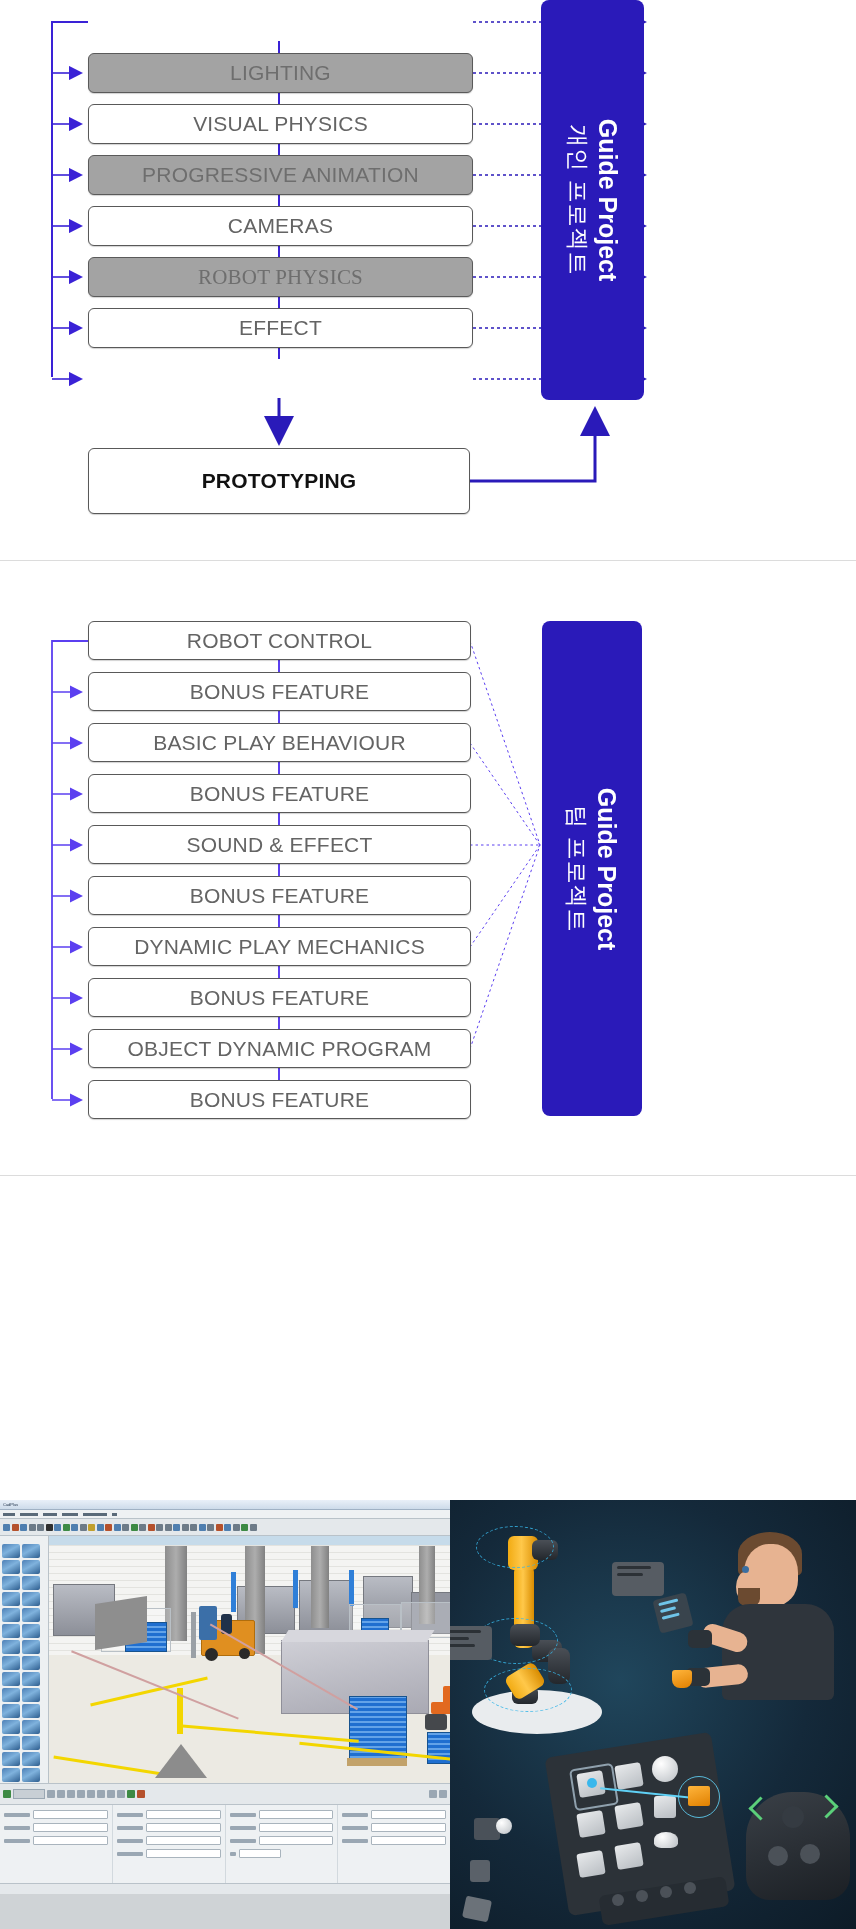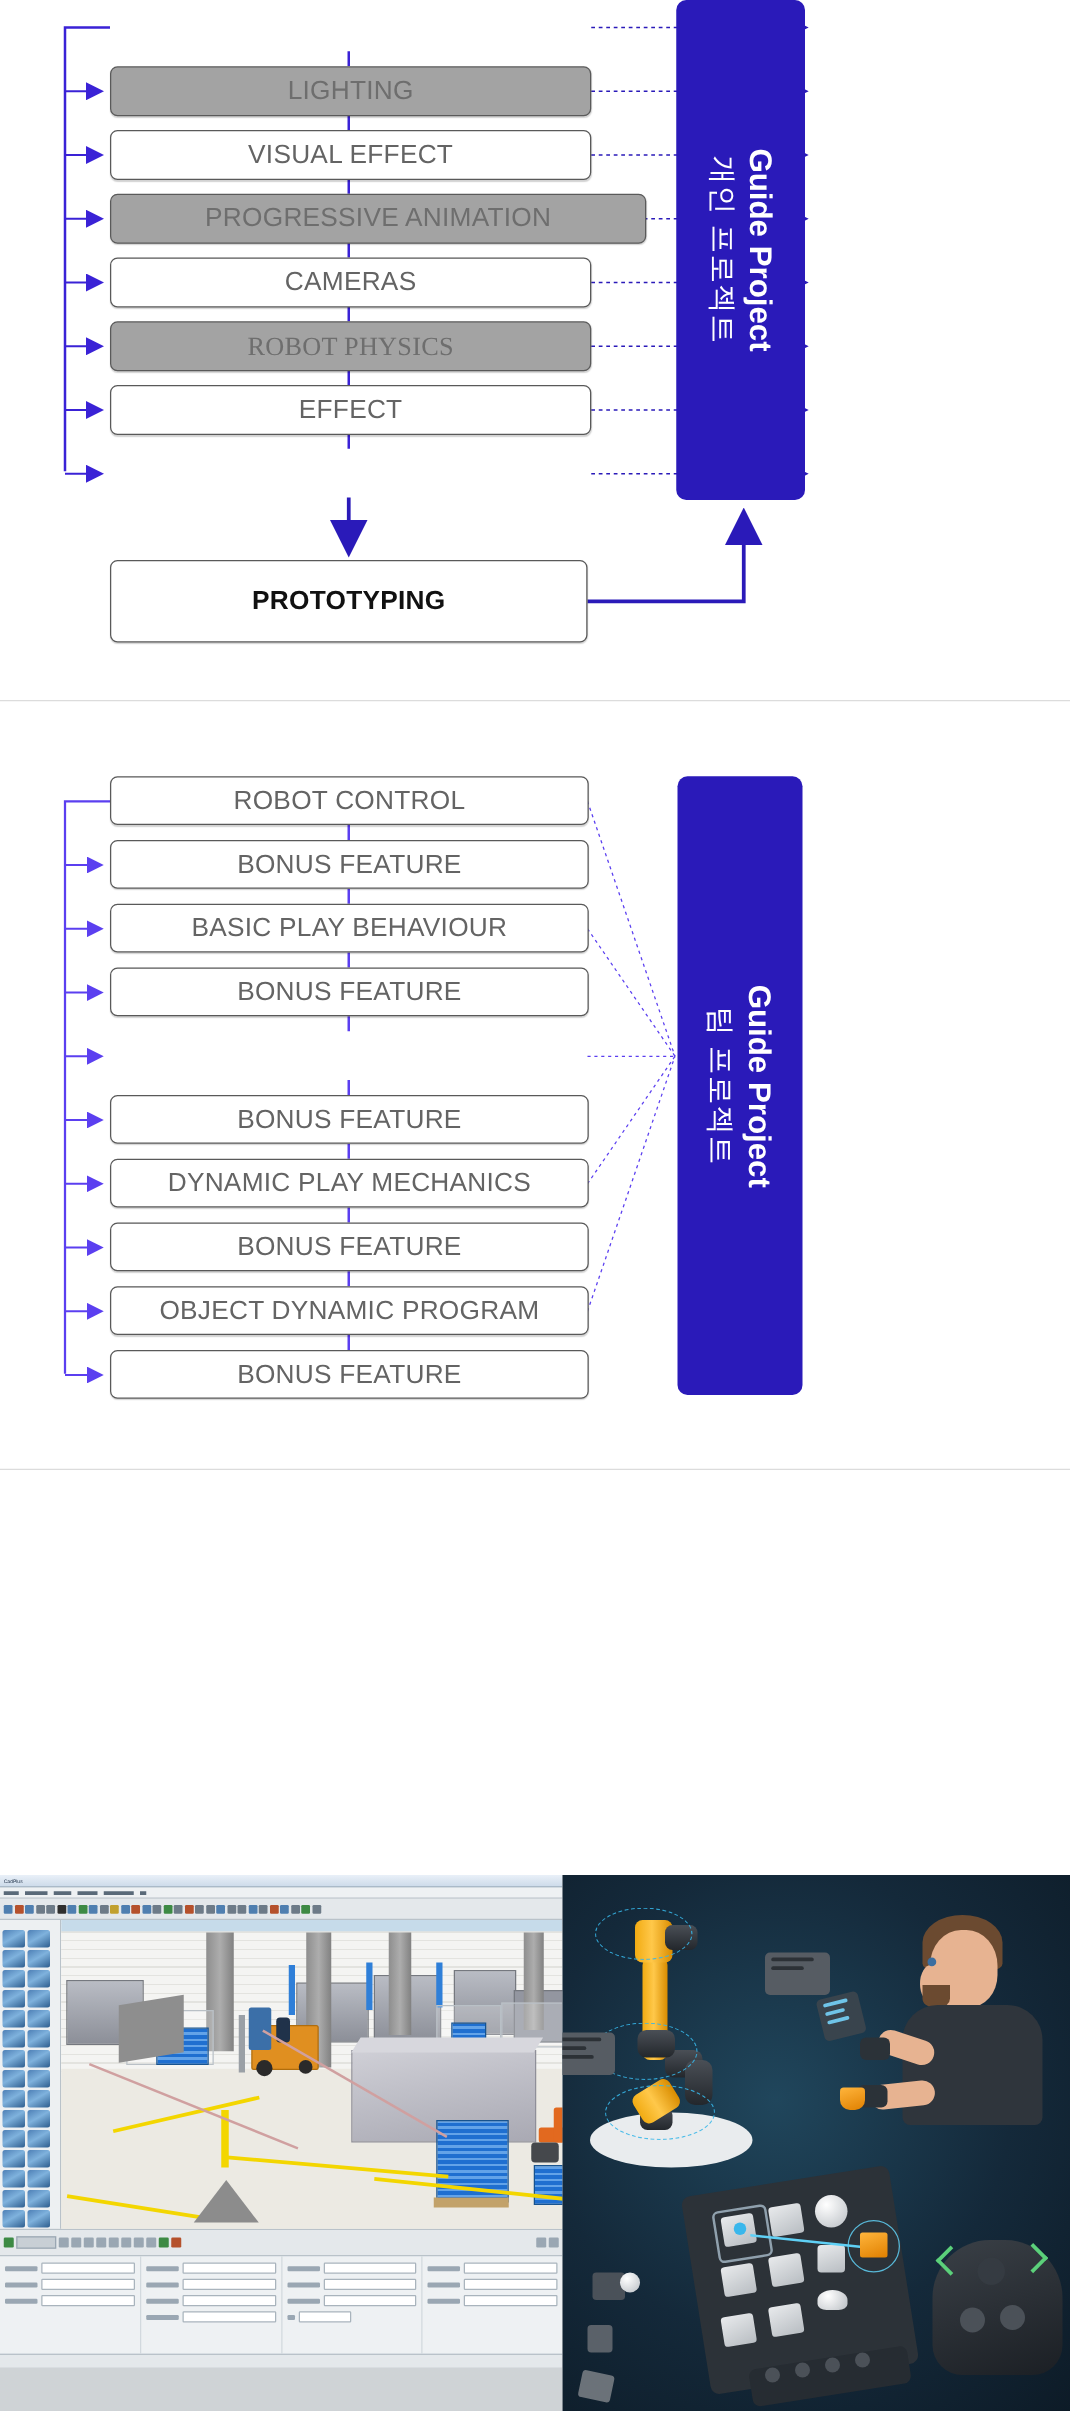--- a/index.html
+++ b/index.html
@@ -176,22 +176,22 @@
         <path d="M473,226 L645,226"></path>
         <path d="M473,277 L645,277"></path>
         <path d="M473,328 L645,328"></path>
         <path d="M473,379 L645,379"></path>
       </g>
 
       <path d="M470,481 L595,481 L595,412" stroke="#2a1ab9" stroke-width="3" fill="none" marker-end="url(#ah3)"></path>
     </svg>
 
     <div class="node gray" style="left:88px;top:53px;width:385px;height:40px;">LIGHTING</div>
-    <div class="node" style="left:88px;top:104px;width:385px;height:40px;">VISUAL EFFECT</div>
-    <div class="node gray" style="left:88px;top:155px;width:429px;height:40px;">PROGRESSIVE ANIMATION</div>
+    <div class="node" style="left:88px;top:104px;width:385px;height:40px;">VISUAL PHYSICS</div>
+    <div class="node gray" style="left:88px;top:155px;width:385px;height:40px;">PROGRESSIVE ANIMATION</div>
     <div class="node" style="left:88px;top:206px;width:385px;height:40px;">CAMERAS</div>
     <div class="node gray" style="left:88px;top:257px;width:385px;height:40px;font-family:Liberation Serif, serif;">ROBOT PHYSICS</div>
     <div class="node" style="left:88px;top:308px;width:385px;height:40px;">EFFECT</div>
 
     <div class="node strong" style="left:88px;top:448px;width:382px;height:66px;font-size:21px;">PROTOTYPING</div>
 
     <div class="bluebox" style="left:541px;top:0px;width:103px;height:400px;">
       <span class="vert">
         <span class="en">Guide Project</span>
         <span class="kr">개인 프로젝트</span>
@@ -241,20 +241,21 @@
         <path d="M470,245 L540,245"></path>
         <path d="M470,347 L540,245"></path>
         <path d="M470,449 L540,245"></path>
       </g>
     </svg>
 
     <div class="node" style="left:88px;top:21px;width:383px;height:39px;">ROBOT CONTROL</div>
     <div class="node" style="left:88px;top:72px;width:383px;height:39px;">BONUS FEATURE</div>
     <div class="node" style="left:88px;top:123px;width:383px;height:39px;">BASIC PLAY BEHAVIOUR</div>
     <div class="node" style="left:88px;top:174px;width:383px;height:39px;">BONUS FEATURE</div>
+    <div class="node" style="left:88px;top:225px;width:383px;height:39px;">SOUND &amp; EFFECT</div>
     <div class="node" style="left:88px;top:276px;width:383px;height:39px;">BONUS FEATURE</div>
     <div class="node" style="left:88px;top:327px;width:383px;height:39px;">DYNAMIC PLAY MECHANICS</div>
     <div class="node" style="left:88px;top:378px;width:383px;height:39px;">BONUS FEATURE</div>
     <div class="node" style="left:88px;top:429px;width:383px;height:39px;">OBJECT DYNAMIC PROGRAM</div>
     <div class="node" style="left:88px;top:480px;width:383px;height:39px;">BONUS FEATURE</div>
 
     <div class="bluebox" style="left:542px;top:21px;width:100px;height:495px;">
       <span class="vert">
         <span class="en">Guide Project</span>
         <span class="kr">팀 프로젝트</span>

